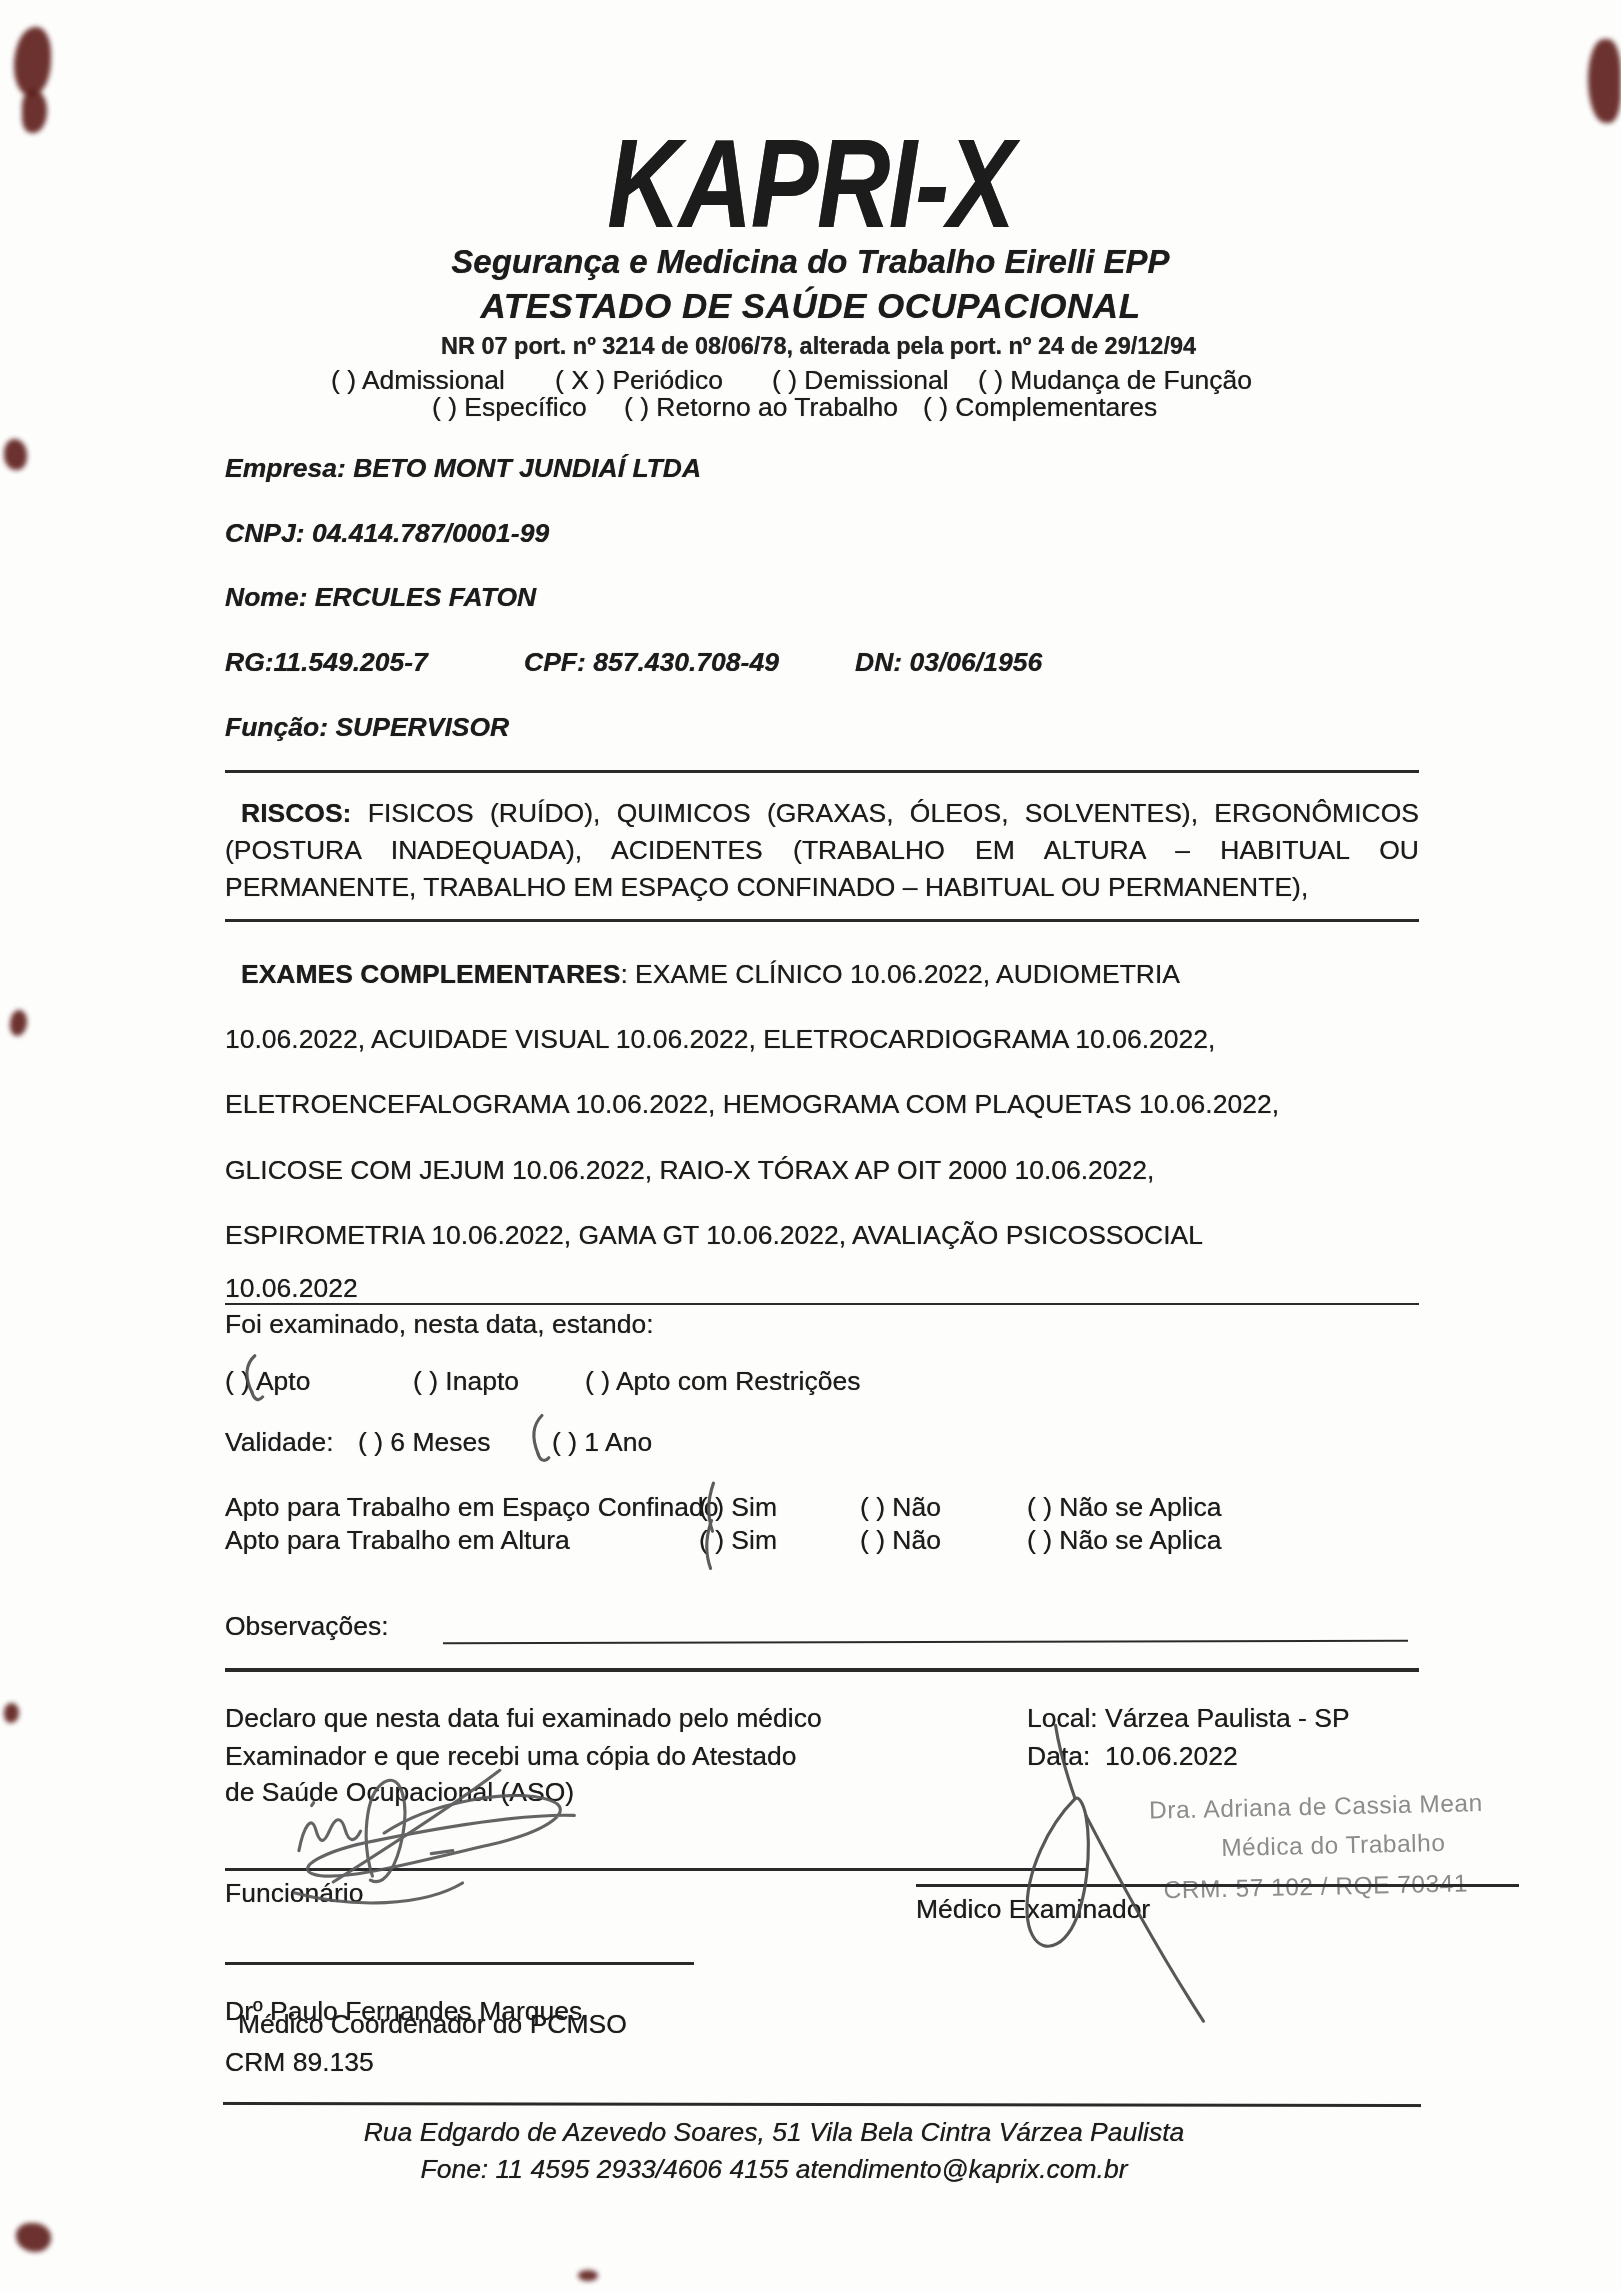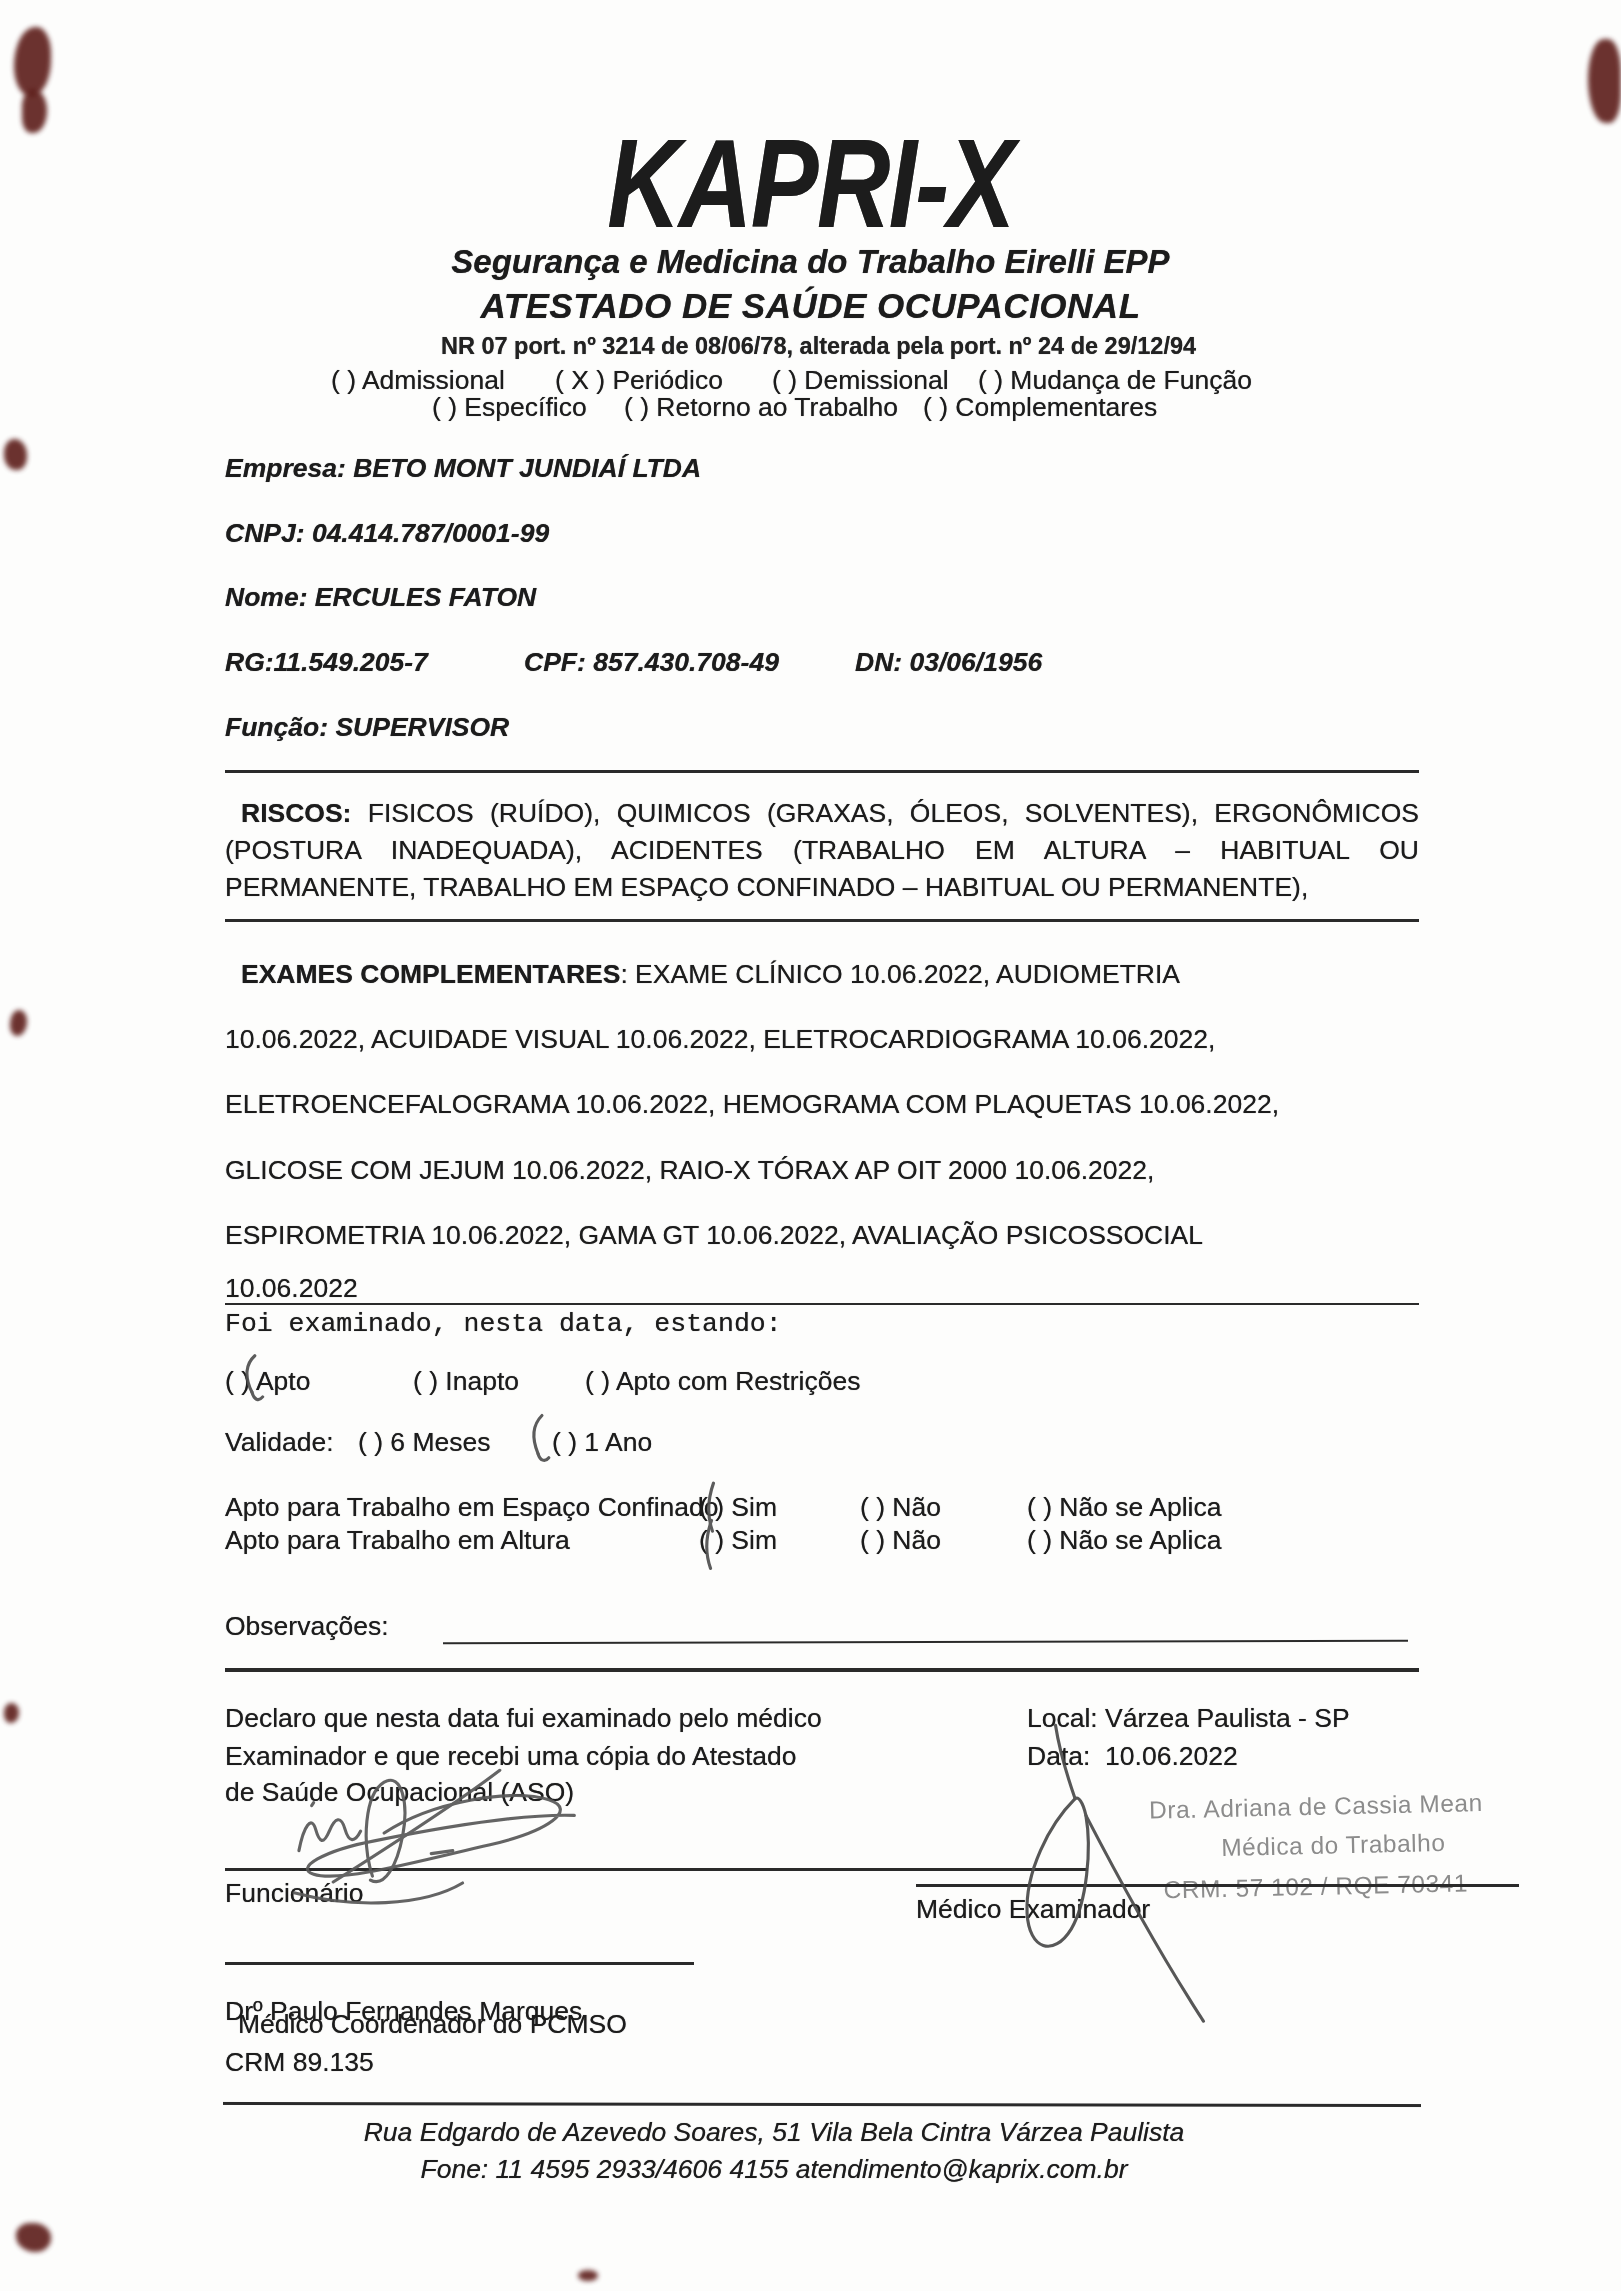--- a/index.html
+++ b/index.html
@@ -88,21 +88,21 @@
     <span class="b">EXAMES COMPLEMENTARES</span><span>: EXAME CLÍNICO 10.06.2022, AUDIOMETRIA</span>
   </div>
   <div class="abs fs27" style="left:225px;top:1024px;">10.06.2022, ACUIDADE VISUAL 10.06.2022, ELETROCARDIOGRAMA 10.06.2022,</div>
   <div class="abs fs27" style="left:225px;top:1089px;">ELETROENCEFALOGRAMA 10.06.2022, HEMOGRAMA COM PLAQUETAS 10.06.2022,</div>
   <div class="abs fs27" style="left:225px;top:1155px;">GLICOSE COM JEJUM 10.06.2022, RAIO-X TÓRAX AP OIT 2000 10.06.2022,</div>
   <div class="abs fs27" style="left:225px;top:1220px;">ESPIROMETRIA 10.06.2022, GAMA GT 10.06.2022, AVALIAÇÃO PSICOSSOCIAL</div>
   <div class="abs fs27" style="left:225px;top:1273px;">10.06.2022</div>
 
   <div class="rule" style="left:225px;top:1303px;width:1194px;height:2px;"></div>
 
-  <div class="abs fs27" style="left:225px;top:1309px;font-family:Liberation Mono, monospace;">Foi examinado, nesta data, estando:</div>
+  <div class="abs fs27" style="left:225px;top:1309px;">Foi examinado, nesta data, estando:</div>
 
   <div>
     <span class="abs fs27" style="left:225px;top:1366px;">( ) Apto</span>
     <span class="abs fs27" style="left:413px;top:1366px;">( ) Inapto</span>
     <span class="abs fs27" style="left:585px;top:1366px;">( ) Apto com Restrições</span>
   </div>
 
   <div>
     <span class="abs fs27" style="left:225px;top:1427px;">Validade:</span>
     <span class="abs fs27" style="left:358px;top:1427px;">( ) 6 Meses</span>

